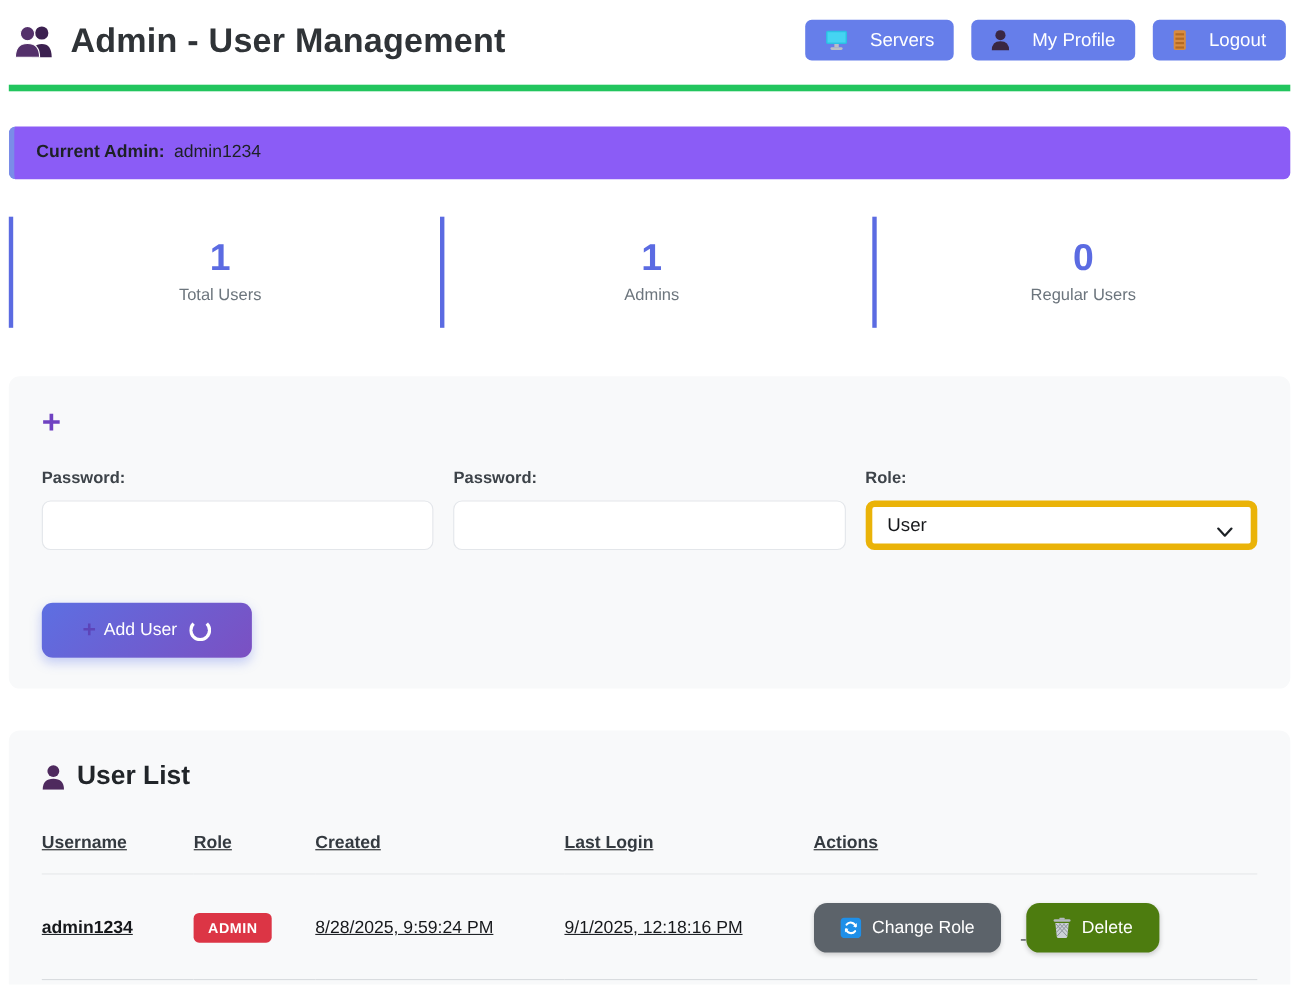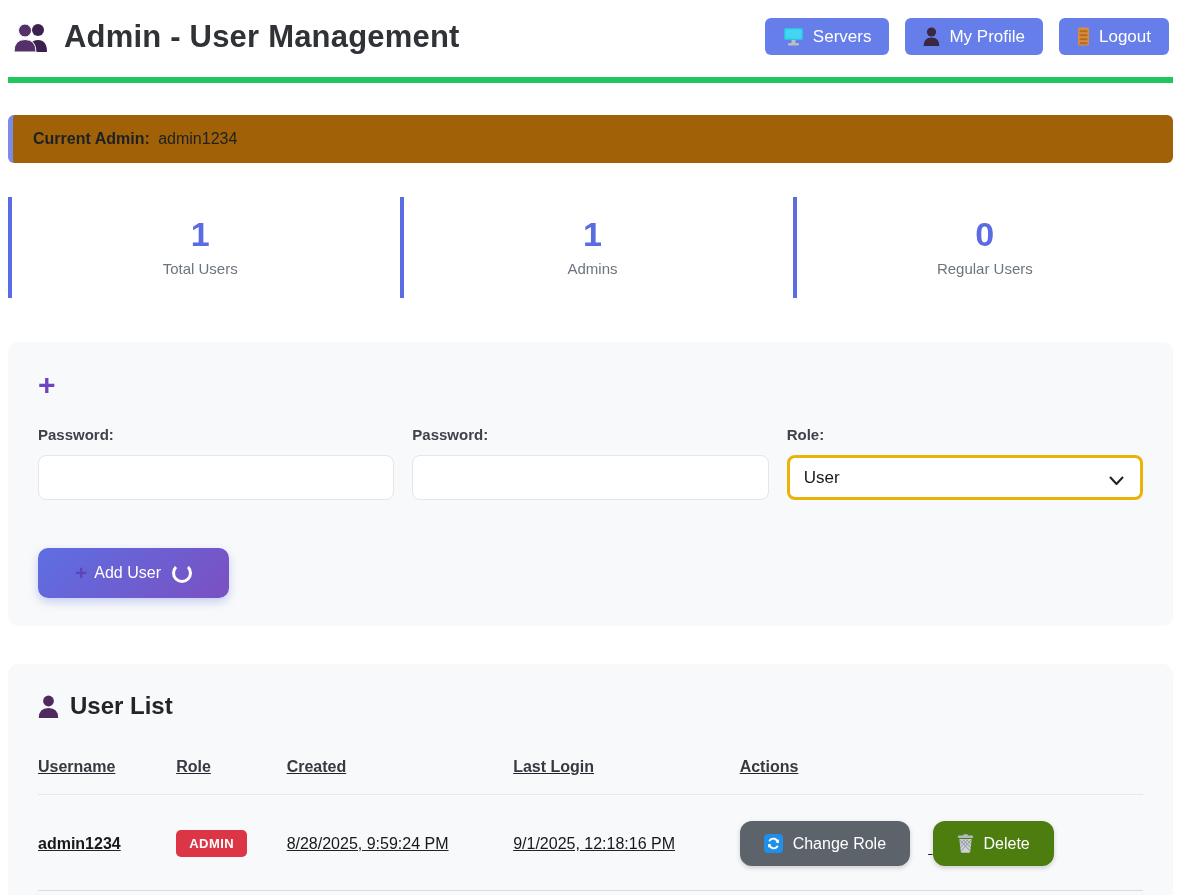--- a/index.html
+++ b/index.html
@@ -14,30 +14,30 @@
   
   .header {
     display: flex; align-items: center; justify-content: space-between;
     padding: 18px 4px 22px 4px;
     border-bottom: 6px solid #22c55e;
   }
   .header-left { display: flex; align-items: center; gap: 14px; }
   .page-title { font-size: 31px; font-weight: bold; color: #2f3337; letter-spacing: 0.2px; }
   .nav-buttons { display: flex; gap: 16px; }
   .nav-btn {
-    display: inline-flex; align-items: center; gap: 9px;
+    display: inline-flex; align-items: center; gap: 20px;
     background: #667eea; color: #fff; border: none; cursor: pointer;
     font-family: inherit; font-size: 17px;
     padding: 8px 18px; border-radius: 6px; height: 37px;
   }
 
   
   .info-bar {
     margin-top: 32px;
-    background: #a16207;
+    background: #8b5cf6;
     border-left: 5px solid #7a8ce8;
     border-radius: 6px;
     padding: 15px 20px;
     font-size: 16px; color: #1d2125;
   }
   .info-bar b { margin-right: 4px; }
 
   
   .stats { display: flex; gap: 12px; margin-top: 34px; }
   .stat-card {
@@ -64,21 +64,21 @@
   .form-field { flex: 1; }
   .field-label { display: block; font-size: 15px; font-weight: bold; color: #3d4349; margin-bottom: 12px; }
   .text-input {
     width: 100%; height: 45px;
     border: 1px solid #e3e6ea; border-radius: 8px;
     background: #fff; padding: 0 14px;
     font-family: inherit; font-size: 16px; color: #212529;
   }
   .select-box {
     position: relative; width: 100%; height: 45px;
-    border: 3px solid #eab308; border-radius: 8px;
+    border: 6px solid #eab308; border-radius: 8px;
     background: #fff; display: flex; align-items: center;
     padding: 0 40px 0 14px; font-size: 17px; color: #16181b; cursor: pointer;
   }
   .select-chevron { position: absolute; right: 16px; top: 18px; }
   .submit-btn {
     margin-top: 48px;
     display: inline-flex; align-items: center; justify-content: center; gap: 7px;
     width: 191px; height: 50px;
     border: none; border-radius: 10px; cursor: pointer;
     background: linear-gradient(135deg, #5d6fe2 0%, #7b50c2 100%);

